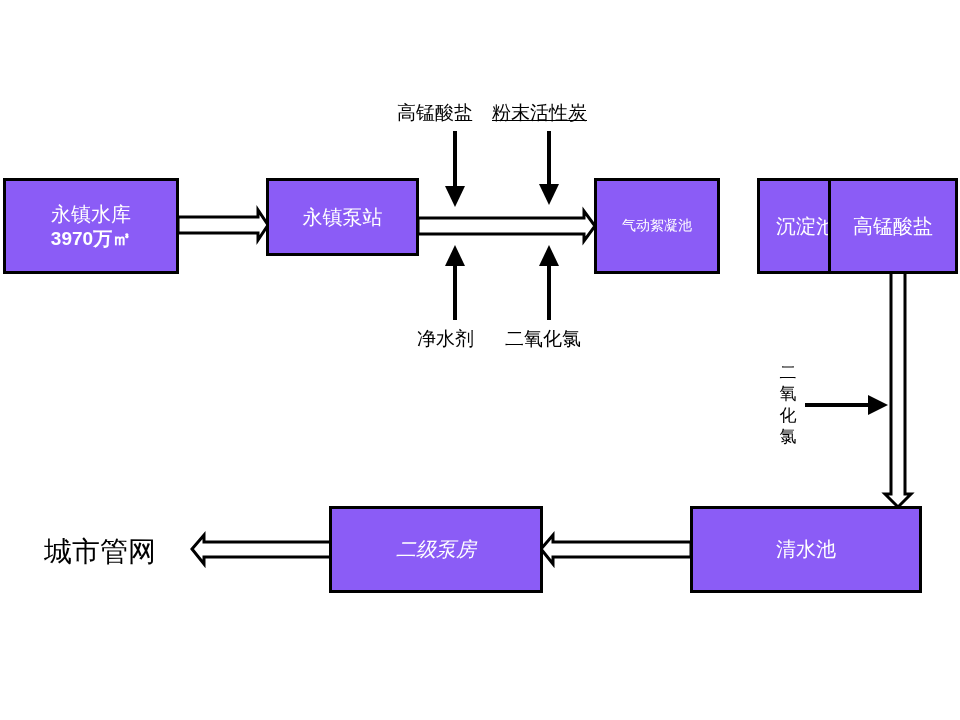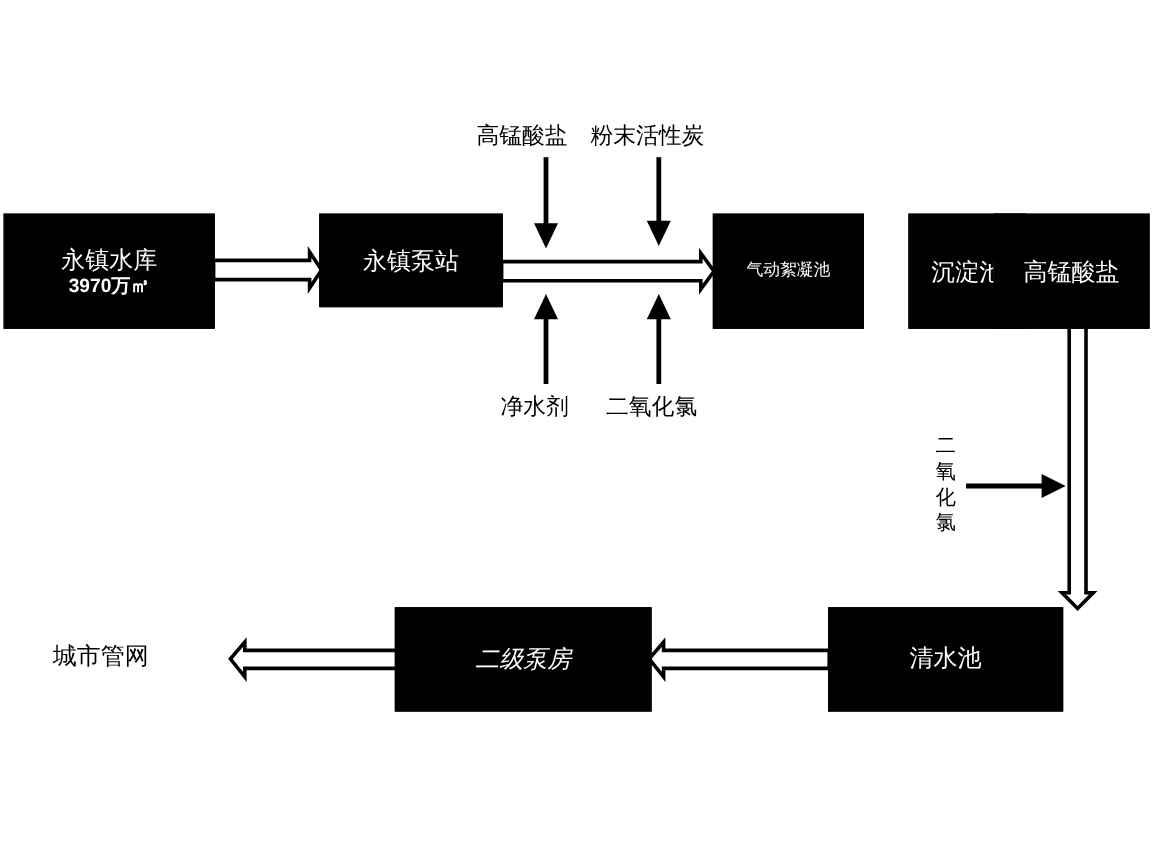--- a/index.html
+++ b/index.html
@@ -1,21 +1,21 @@
 <!DOCTYPE html>
 <html><head>
   <meta charset="utf-8">
   <style>
     html, body { margin: 0; padding: 0; background: #ffffff; }
     body { width: 960px; height: 720px; position: relative; overflow: hidden;
            font-family: "DejaVu Serif", "Liberation Serif", serif; }
-    .box { position: absolute; background: #000000; border: 3px solid #000000;
+    .box { position: absolute; background: #8b5cf6; border: 3px solid #000000;
            box-sizing: border-box; display: flex; align-items: center; justify-content: center;
            color: #ffffff; font-size: 20px; text-align: center; line-height: 1.25; }
-    .box .l2 { font-family: "Liberation Sans", "DejaVu Sans", sans-serif; font-weight: bold; font-size: 16px; }
+    .box .l2 { font-family: "Liberation Sans", "DejaVu Sans", sans-serif; font-weight: bold; font-size: 19px; }
     .label { position: absolute; color: #000000; font-size: 19px; white-space: nowrap; }
     .vlabel { position: absolute; color: #000000; font-size: 17px; width: 20px; text-align: center; line-height: 1.25; }
     svg.arrows { position: absolute; left: 0; top: 0; }
   </style>
 </head>
 <body>
 
 <svg class="arrows" width="960" height="720">
 
   <g>
@@ -76,32 +76,32 @@
 <div class="box" style="left:594px;top:178px;width:126px;height:96px;font-size:14px;">
   <span>气动絮凝池</span>
 </div>
 <div class="box" style="left:757px;top:178px;width:98px;height:96px;">
   <span>沉淀池</span>
 </div>
 <div class="box" style="left:828px;top:178px;width:130px;height:96px;">
   <span>高锰酸盐</span>
 </div>
 
-<div class="box" style="left:690px;top:506px;width:196px;height:87px;font-family:Liberation Serif, serif;">
+<div class="box" style="left:690px;top:506px;width:232px;height:87px;">
   <span>清水池</span>
 </div>
 
 <div class="box" style="left:329px;top:506px;width:214px;height:87px;font-style:italic;">
   <span>二级泵房</span>
 </div>
 
-<div class="label" style="left:44px;top:533px;font-size:20px;">城市管网</div>
+<div class="label" style="left:44px;top:533px;font-size:28px;">城市管网</div>
 
 <div class="label" style="left:397px;top:100px;">高锰酸盐</div>
-<div class="label" style="left:492px;top:100px;">粉末活性炭</div>
+<div class="label" style="left:492px;top:100px;text-decoration:underline;">粉末活性炭</div>
 <div class="label" style="left:417px;top:326px;">净水剂</div>
 <div class="label" style="left:505px;top:326px;font-family:Liberation Mono, monospace;">二氧化氯</div>
 
 <div class="vlabel" style="left:778px;top:362px;">
   <div>二</div>
   <div>氧</div>
   <div>化</div>
   <div>氯</div>
 </div>
 

